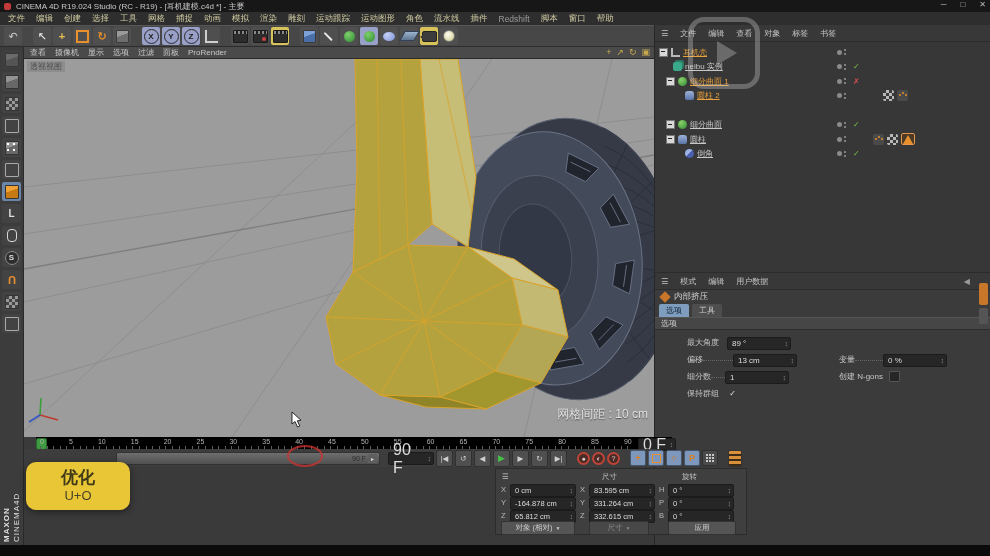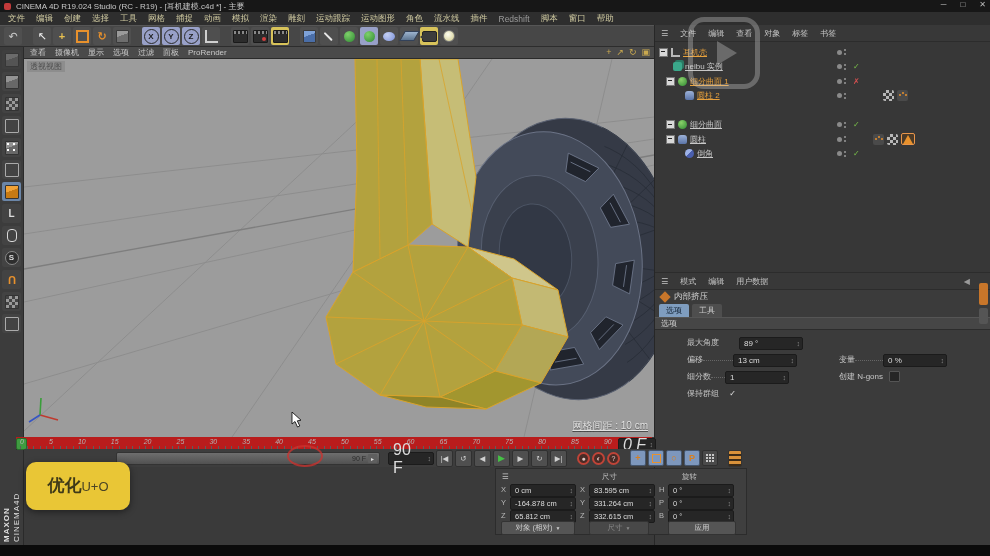--- a/index.html
+++ b/index.html
@@ -50,21 +50,21 @@
   .mcube.outline{background:none;border:1px solid #aaa;}
   .mouseico{width:8px;height:11px;border:1.5px solid #d8d8d8;border-radius:4px;}
   .scirc{width:12px;height:12px;border-radius:50%;background:#2e2e2e;border:1px solid #888;color:#ddd;font-size:8px;font-weight:bold;display:flex;align-items:center;justify-content:center;}
   .magnet{font-size:11px;font-weight:bold;color:#e8912c;transform:rotate(180deg);}
   .lshape{font-size:10px;color:#ddd;font-weight:bold;}
   
   .vpmenu{left:24px;top:47px;width:630px;height:12px;background:#4a4a4a;display:flex;align-items:center;gap:9px;font-size:8px;color:#c9c9c9;padding-left:6px;box-sizing:border-box;border-bottom:1px solid #2b2b2b;}
   .vpnav{position:absolute;right:4px;top:0;display:flex;gap:5px;color:#c9a94f;font-size:9px;}
   .canvas{left:24px;top:59px;width:630px;height:378px;background:#9c9c9c;overflow:hidden;}
   .vplabel{position:absolute;left:3px;top:2px;font-size:8px;color:#4f4f4f;background:rgba(130,130,130,.55);padding:0 3px;}
-  .gridlabel{position:absolute;right:6px;bottom:4px;font-size:10px;color:#e2e2e2;text-shadow:0 1px 1px rgba(0,0,0,.5);text-decoration:underline;}
+  .gridlabel{position:absolute;right:6px;bottom:14px;font-size:12px;color:#e2e2e2;text-shadow:0 1px 1px rgba(0,0,0,.5);}
   
   .rpanel{left:654px;top:25px;width:336px;height:520px;background:#3b3b3b;border-left:1px solid #272727;box-sizing:border-box;}
   .pmenu{display:flex;align-items:center;gap:12px;font-size:8px;color:#c6c6c6;height:16px;padding-left:6px;border-bottom:1px solid #2c2c2c;background:#383838;}
   .om-tree{position:relative;height:230px;background:#373737;}
   .om-row{position:absolute;left:0;height:14px;width:100%;display:flex;align-items:center;font-size:8px;}
   .exp{width:7px;height:7px;background:#d8d8d8;border:1px solid #777;position:relative;margin-right:3px;flex:none;}
   .exp::after{content:"";position:absolute;left:1px;top:2.5px;width:4px;height:1px;background:#222;}
   .oico{width:9px;height:9px;margin-right:3px;flex:none;}
   .oico.null{border-left:2px solid #b8b8b8;border-bottom:2px solid #b8b8b8;width:7px;height:7px;}
   .oico.inst{background:#3aa88a;border-radius:2px;box-shadow:2px -2px 0 #2a7a64;}
@@ -94,21 +94,21 @@
   .tabs{display:flex;gap:3px;height:13px;padding-left:4px;align-items:flex-end;}
   .tab{font-size:8px;padding:1px 7px;border-radius:2px 2px 0 0;background:#4e4e4e;color:#c6c6c6;}
   .tab.sel{background:#7f9dbf;color:#0f1f30;}
   .section{height:11px;background:#464646;border-top:1px solid #555;border-bottom:1px solid #2c2c2c;font-size:8px;color:#cfcfcf;padding-left:6px;display:flex;align-items:center;}
   .amrow{position:absolute;display:flex;align-items:flex-start;font-size:8px;color:#c5c5c5;}
   .field{background:#262626;border:1px solid #1b1b1b;border-radius:2px;height:11px;display:flex;align-items:center;padding:0 2px 0 4px;color:#dcdcdc;justify-content:space-between;}
   .spin{color:#8a8a8a;font-size:7px;margin-left:3px;}
   .chk{width:9px;height:9px;background:#262626;border:1px solid #555;border-radius:1px;display:flex;align-items:center;justify-content:center;font-size:8px;color:#e0e0e0;}
   .sidetab{position:absolute;width:9px;border-radius:2px;}
   
-  .ruler{left:16px;top:437px;width:636px;height:12px;background:#b91c1c;border-bottom:1px solid #2a2a2a;font-style:italic;}
+  .ruler{left:36px;top:437px;width:636px;height:12px;background:#000000;border-bottom:1px solid #2a2a2a;}
   .ticks{position:absolute;left:4px;top:1px;width:592px;display:flex;justify-content:space-between;font-size:7px;color:#b5b5b5;}
   .minor{position:absolute;left:4px;bottom:0;width:592px;height:3px;background:repeating-linear-gradient(90deg,#5d5d5d 0 1px,transparent 1px 6.6px);}
   .curframe{position:absolute;left:0px;top:1px;width:9px;height:10px;background:#3f9b41;border:1px solid #266b29;border-radius:2px;}
   .rulerfield{position:absolute;left:602px;top:1px;width:30px;}
   .transport{left:24px;top:449px;width:636px;height:18px;background:#3d3d3d;display:flex;align-items:center;}
   .slider{position:absolute;left:92px;top:3px;width:264px;height:13px;border-radius:2px;background:linear-gradient(#6e6e6e,#515151);border:1px solid #333;display:flex;align-items:center;justify-content:flex-end;font-size:7px;color:#2b2b2b;padding-right:2px;box-sizing:border-box;gap:2px;}
   .sliderbtn{width:9px;height:9px;background:#5f5f5f;border-radius:1px;color:#d8d8d8;font-size:6px;display:flex;align-items:center;justify-content:center;}
   .framefield{position:absolute;left:364px;top:3px;width:38px;}
   .tpb{width:15px;height:15px;background:#4f4f4f;border:1px solid #303030;border-radius:2px;display:flex;align-items:center;justify-content:center;font-size:7.5px;color:#d0d0d0;flex:none;}
   .tpb.play{color:#45c245;font-size:9px;}
@@ -118,21 +118,21 @@
   .dotgrid::after{content:"";position:absolute;left:3px;top:3px;width:2px;height:2px;background:#c8c8c8;box-shadow:3px 0 #c8c8c8,6px 0 #c8c8c8,0 3px #c8c8c8,3px 3px #c8c8c8,6px 3px #c8c8c8,0 6px #c8c8c8,3px 6px #c8c8c8,6px 6px #c8c8c8;}
   .film{width:12px;height:15px;border-radius:2px;background:repeating-linear-gradient(#d8913a 0 3px,#3a2a18 3px 5px);border:1px solid #333;}
   
   .coords{left:495px;top:468px;width:252px;height:67px;background:#3f3f3f;border:1px solid #2c2c2c;font-size:7.5px;box-sizing:border-box;}
   .chead{position:absolute;color:#c0c0c0;}
   .crow-label{position:absolute;color:#b8b8b8;}
   .cfield{position:absolute;width:58px;}
   .cbtn{position:absolute;height:12px;background:#555;border:1px solid #333;border-radius:2px;color:#cfcfcf;font-size:7.5px;display:flex;align-items:center;justify-content:center;gap:3px;}
   .cbtn.dim{color:#8a8a8a;background:#484848;}
   
-  .tooltip{left:26px;top:462px;width:104px;height:48px;background:#e9c636;border-radius:10px;box-shadow:0 2px 7px rgba(0,0,0,.45);display:flex;flex-direction:row;align-items:center;justify-content:center;z-index:60;}
+  .tooltip{left:26px;top:462px;width:104px;height:48px;background:#e9c636;border-radius:10px;box-shadow:0 2px 7px rgba(0,0,0,.45);display:flex;flex-direction:column;align-items:center;justify-content:center;z-index:60;}
   .tooltip .t1{font-size:17px;color:#3f3a18;font-weight:600;line-height:1.1;}
   .tooltip .t2{font-size:13px;color:#4a4426;}
   .redcircle{left:287px;top:445px;width:32px;height:18px;border:2px solid rgba(205,50,45,.75);border-radius:50%;z-index:40;background:transparent;}
   .watermark{left:688px;top:6px;width:302px;height:94px;display:flex;align-items:center;z-index:50;pointer-events:none;}
   .wlogo{width:62px;height:62px;border:5px solid rgba(215,215,215,.32);border-radius:16px;display:flex;align-items:center;justify-content:center;flex:none;}
   .wplay{width:0;height:0;border-left:20px solid rgba(215,215,215,.32);border-top:12px solid transparent;border-bottom:12px solid transparent;margin-left:6px;}
   .wtext{font-size:70px;font-weight:bold;letter-spacing:1px;color:rgba(215,215,215,.14);-webkit-text-stroke:3px rgba(215,215,215,.30);line-height:1;}
   .maxon{left:2px;top:468px;height:74px;display:flex;gap:1px;z-index:5;}
   .maxon div{writing-mode:vertical-rl;transform:rotate(180deg);font-size:8px;color:#e0e0e0;letter-spacing:1px;}
   .maxon .b{font-weight:bold;}
@@ -555,21 +555,21 @@
     </div>
     <div class="tabs">
       <span class="tab sel">选项</span>
       <span class="tab">工具</span>
     </div>
     <div class="section">选项</div>
 
     <div style="position:relative;height:80px">
       <div class="amrow" style="left:32px;top:7px">
         <span>最大角度</span>
-        <span class="field" style="width:56px;margin-left:20px">
+        <span class="field" style="width:56px;margin-left:8px">
           <span>89 °</span>
             <span class="spin">↕</span>
         </span>
       </div>
       <div class="amrow" style="left:32px;top:24px">
         <span>偏移</span>
         <span style="width:30px;border-bottom:1px dotted #666;height:6px"></span>
         <span class="field" style="width:56px">
           <span>13 cm</span>
             <span class="spin">↕</span>

